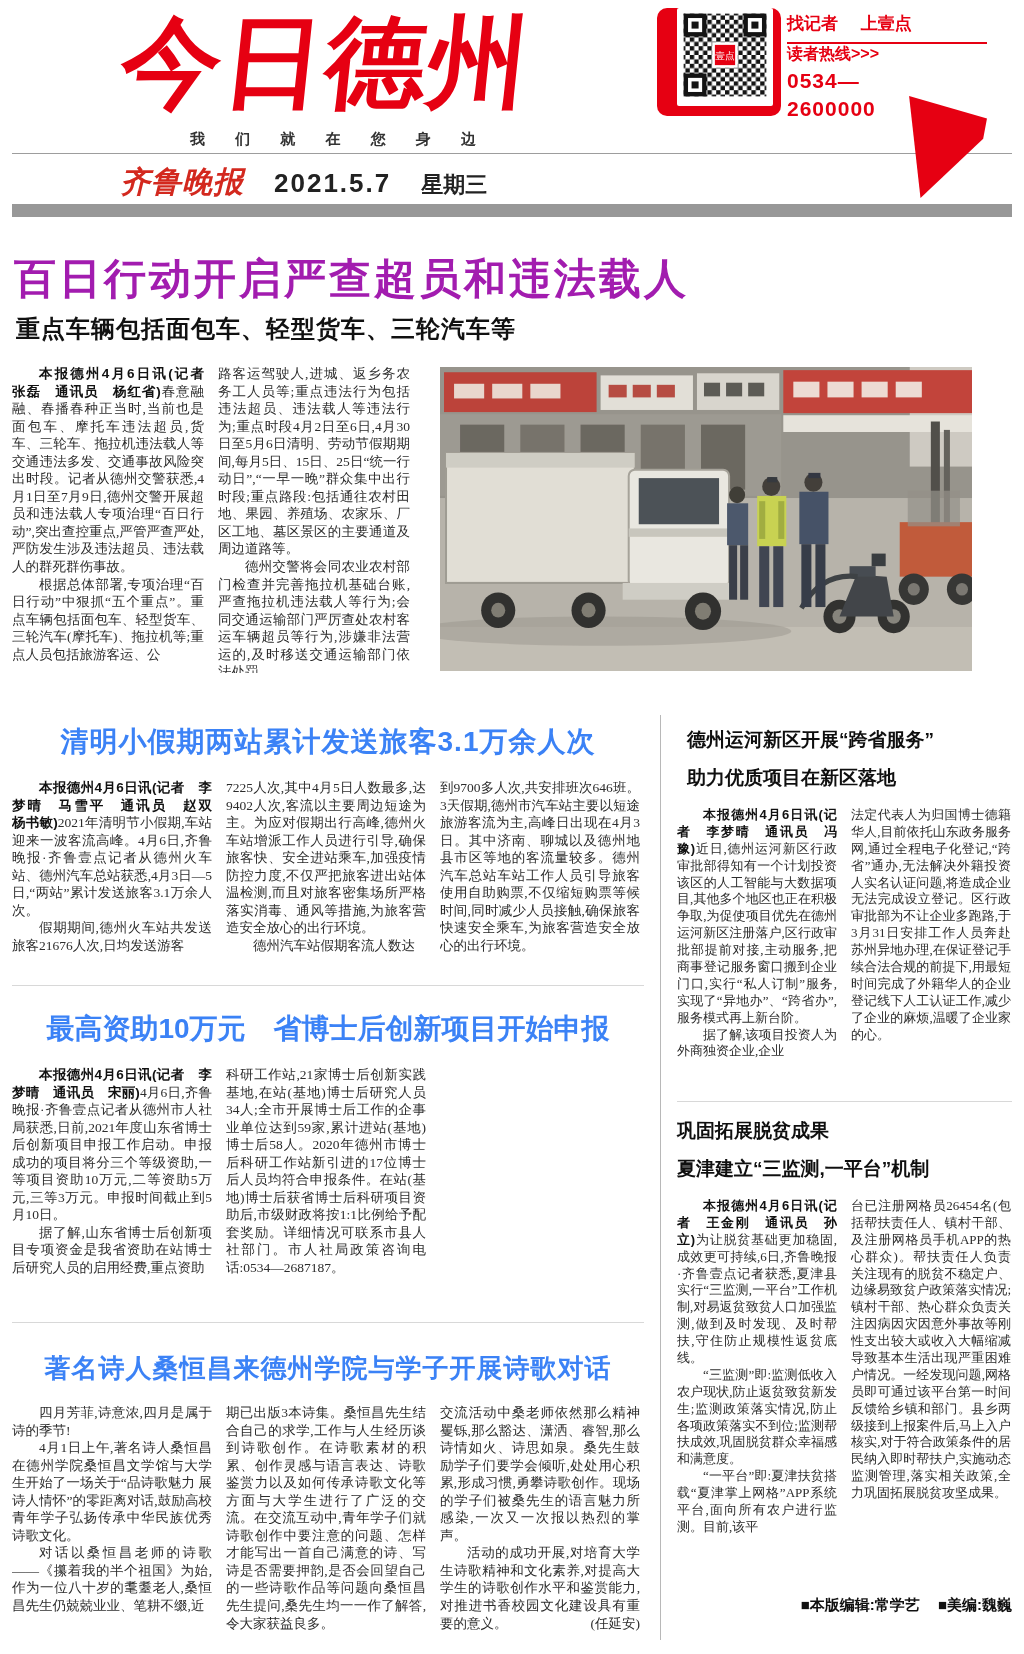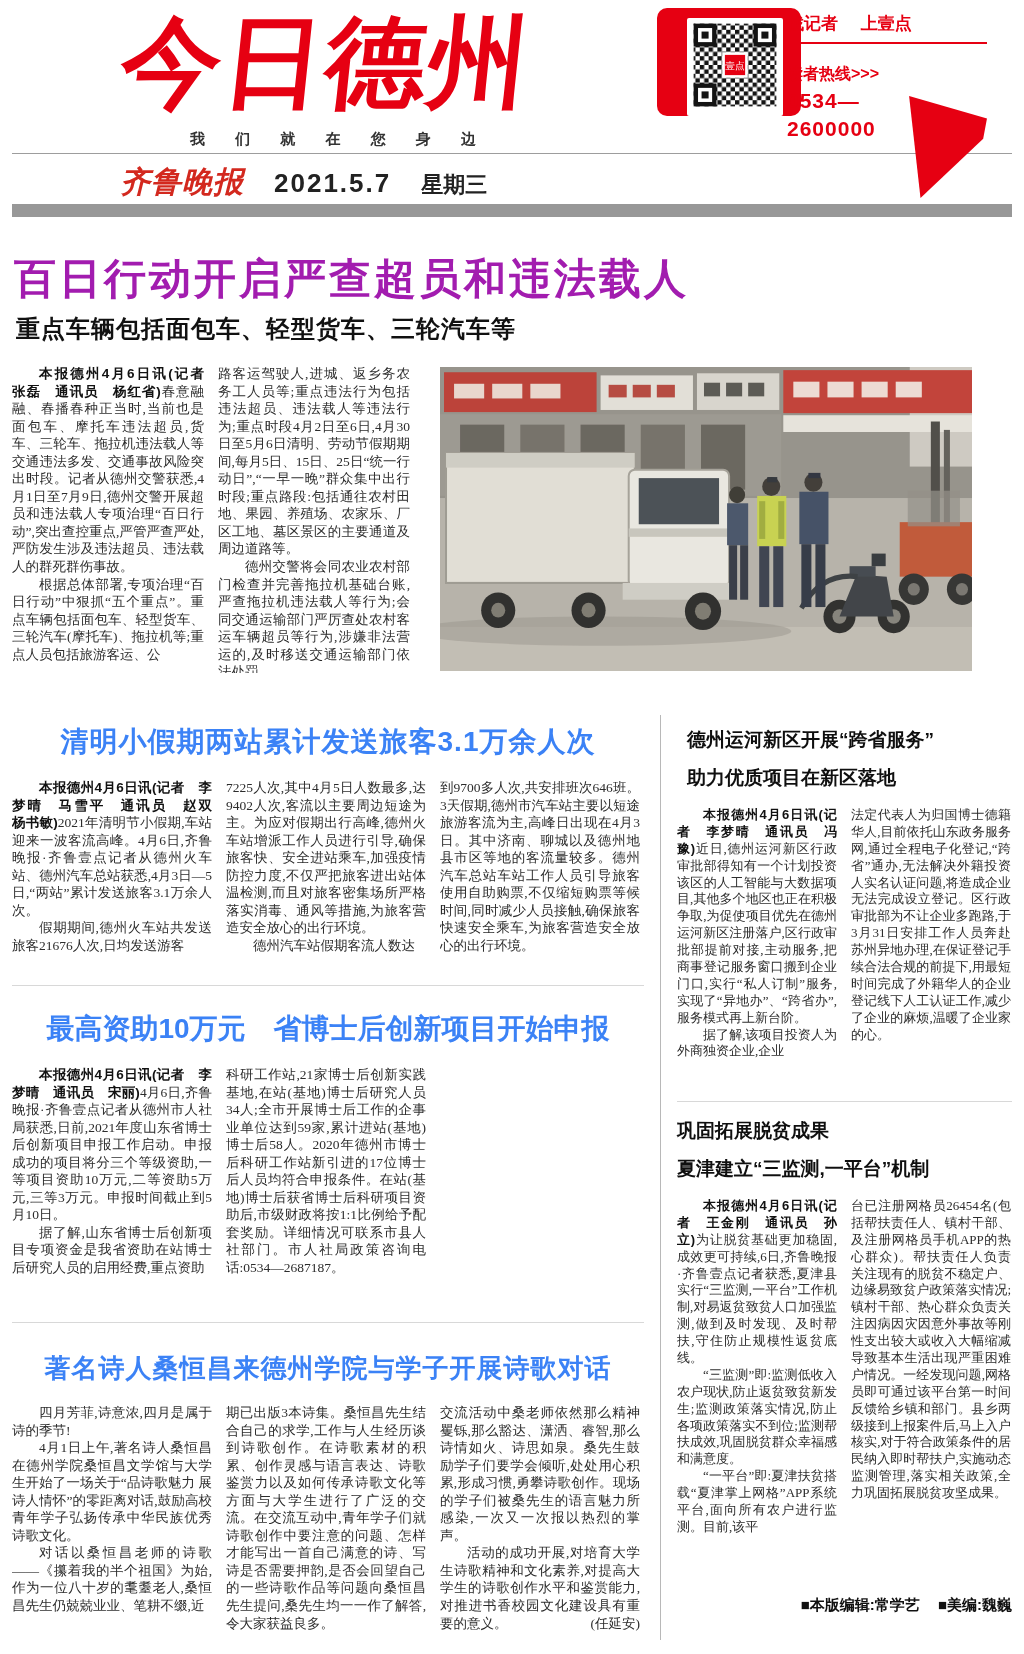--- a/index.html
+++ b/index.html
@@ -6,28 +6,28 @@
   body { background:#e8e8e8; font-family:"Liberation Serif", serif; }
   .page { width:1024px; height:1654px; margin:0 auto; background:#ffffff; color:#262626;
           padding:0 12px; overflow:hidden; position:relative; }
 
   
   .masthead-row { position:relative; height:128px; padding-top:14px; }
   .masthead { position:absolute; left:110px; top:10px; font-size:100px; line-height:1.05;
               font-weight:900; color:#e60012; font-family:"Liberation Sans", sans-serif;
               transform:skewX(-6deg); letter-spacing:2px; }
   .bubble { position:absolute; left:645px; top:8px; width:330px; height:118px; }
-  .qr-box { position:absolute; left:0; top:0; width:144px; height:108px; background:#e60012;
-            border-radius:10px; display:flex; align-items:flex-end; justify-content:center;padding-left:12px; }
+  .qr-box { position:absolute; left:0; top:0; width:124px; height:108px; background:#e60012;
+            border-radius:10px; display:flex; align-items:flex-start; justify-content:center;padding-left:12px; }
   .qr-inner { background:#fff; padding:3px; border-radius:2px; }
   .bubble-text { position:absolute; left:130px; top:4px; width:200px; color:#e60012;
                  font-family:"Liberation Sans", sans-serif; }
   .bt-line1 { font-size:17px; font-weight:900; word-spacing:18px; padding-bottom:7px;
               border-bottom:2px solid #e60012; }
-  .bt-line2 { font-size:16px; font-weight:700; margin-top:20px; }
+  .bt-line2 { font-size:16px; font-weight:700; margin-top:0; }
   .bt-line3, .bt-line4 { font-size:21px; font-weight:700; margin-top:4px; letter-spacing:1px; }
   .tail { position:absolute; left:235px; top:88px; width:95px; height:102px; background:#e60012;
           clip-path:polygon(18% 0, 100% 22%, 96% 42%, 30% 100%); z-index:5; }
 
   .slogan-row { border-bottom:1px solid #9d9d9d; padding:2px 0 4px 178px; }
   .slogan { font-size:15px; font-weight:700; letter-spacing:13px; color:#333;
             font-family:"Liberation Sans", sans-serif; }
   .date-row { display:flex; align-items:baseline; gap:30px; padding:8px 0 6px 108px; height:48px; }
   .paper-logo { color:#d3281e; font-size:30px; font-weight:900; font-style:italic;
                 font-family:"DejaVu Serif", serif; letter-spacing:1px; }

